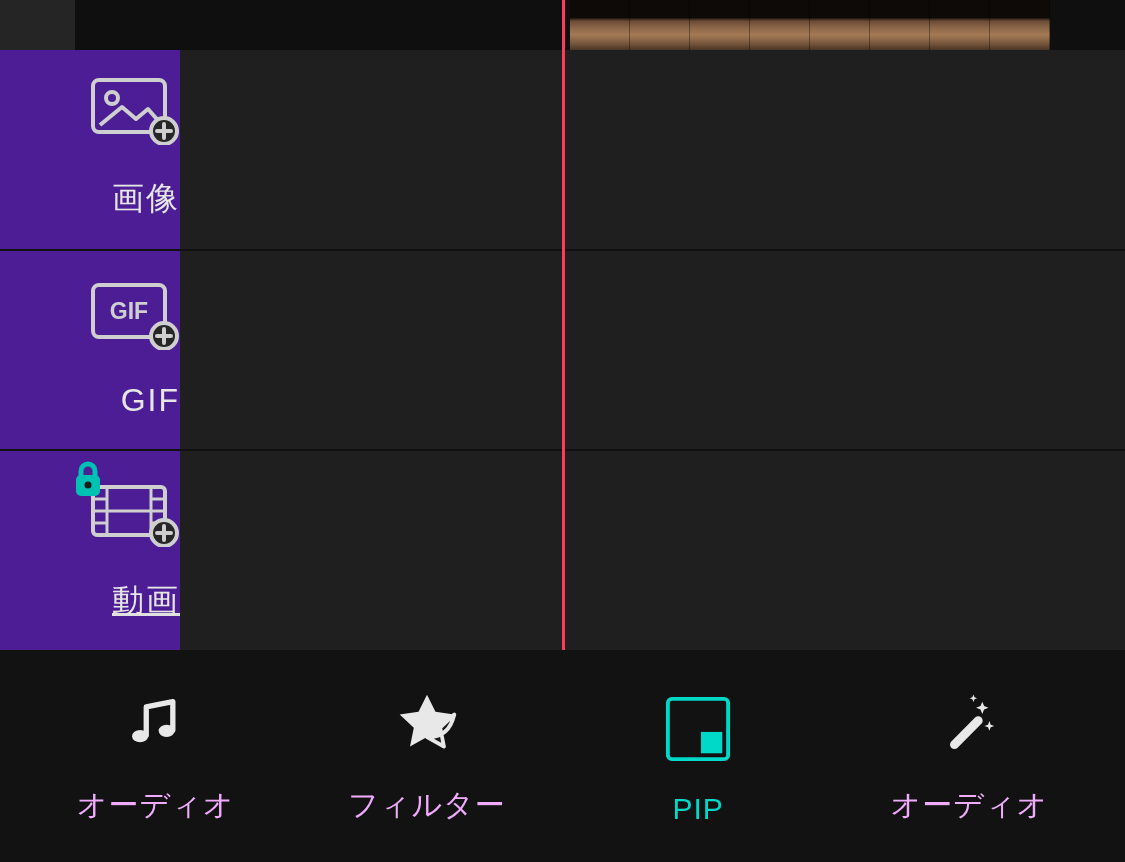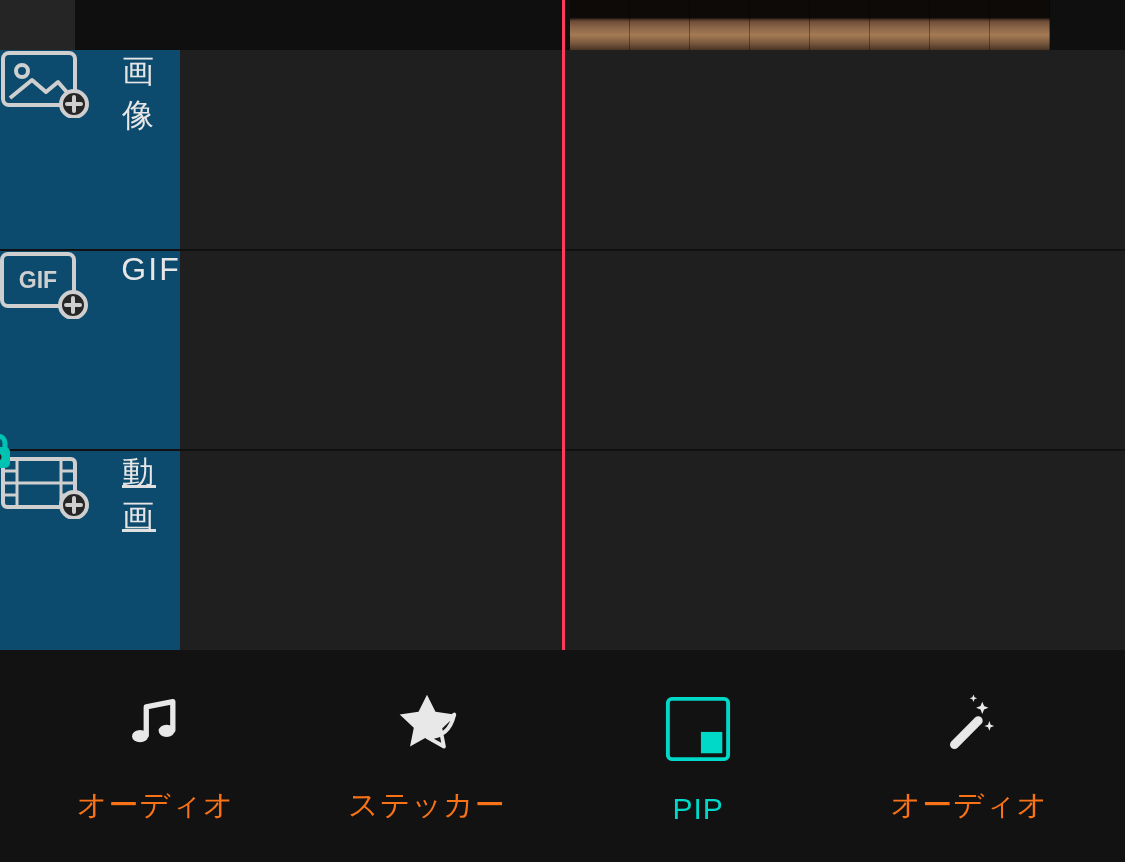--- a/index.html
+++ b/index.html
@@ -55,24 +55,24 @@
     left: 0;
     top: 50px;
     width: 180px;
     bottom: 212px;
     display: flex;
     flex-direction: column;
   }
   .sidebar-item {
     flex: 1;
     display: flex;
-    flex-direction: row;
-    align-items: flex-start;
+    flex-direction: column;
+    align-items: flex-end;
     justify-content: center;
-    background: #0c4a6e;
+    background: #4c1d95;
     border-bottom: 2px solid #111;
     position: relative;
     gap: 32px;
   }
   .sidebar-item:last-child { border-bottom: none; text-decoration: underline; }
   .sidebar-item .icon-wrap { width: 90px; height: 68px; position: relative; }
   .sidebar-item .label {
     font-size: 32px;
     color: #e6e6e6;
     letter-spacing: 2px;
@@ -131,21 +131,21 @@
   }
   .tool-item .tool-icon {
     width: 70px;
     height: 70px;
     display: flex;
     align-items: center;
     justify-content: center;
   }
   .tool-item .tool-label {
     font-size: 30px;
-    color: #f97316;
+    color: #f0abfc;
     letter-spacing: 1px;
   }
   .tool-item.active .tool-label { color: #00d8c8; text-align: right; }
 
   
   .lock-badge {
     position: absolute;
     top: -18px;
     left: -18px;
     width: 32px;
@@ -252,21 +252,21 @@
     <span class="tool-label">オーディオ</span>
   </div>
 
   <div class="tool-item">
     <div class="tool-icon">
       <svg viewBox="0 0 70 70" width="66" height="66">
         <path d="M35 6 L44 24 L64 27 L49 41 L53 61 L35 51 L17 61 L21 41 L6 27 L26 24 Z" fill="#e8e8e8"></path>
         <path d="M35 51 L53 61 L49 41 L64 27 Q58 52 35 51 Z" fill="#1a1a1a" stroke="#e8e8e8" stroke-width="4" stroke-linejoin="round"></path>
       </svg>
     </div>
-    <span class="tool-label">ステッカー</span>
+    <span class="tool-label">フィルター</span>
   </div>
 
 
   <div class="tool-item active">
     <div class="tool-icon">
       <svg viewBox="0 0 70 70" width="68" height="68">
         <rect x="4" y="4" width="62" height="62" rx="4" fill="none" stroke="#00d8c8" stroke-width="4"></rect>
         <rect x="38" y="38" width="22" height="22" fill="#00d8c8"></rect>
       </svg>
     </div>

